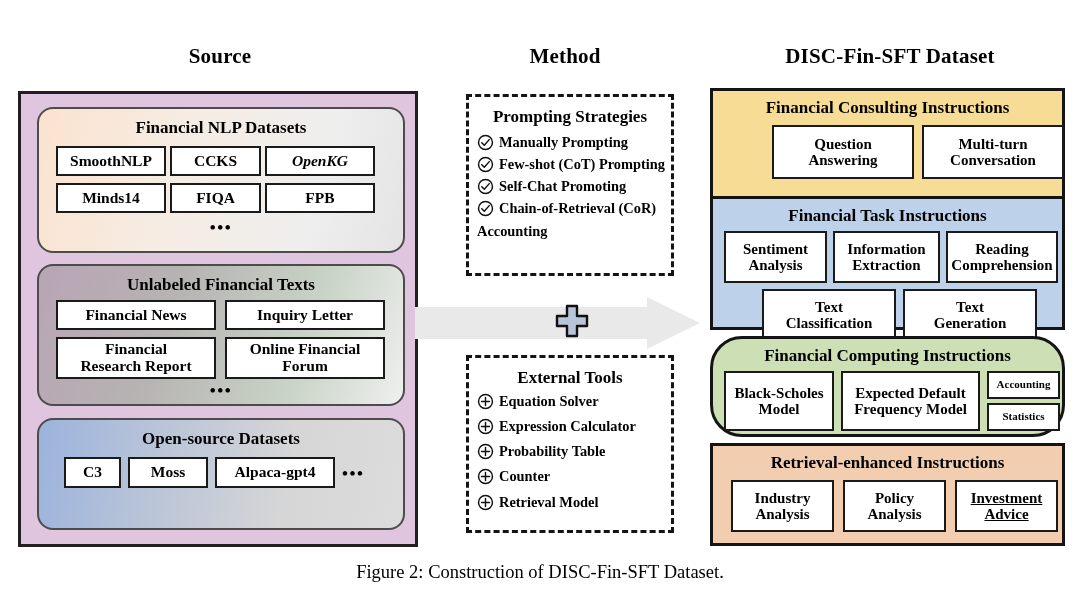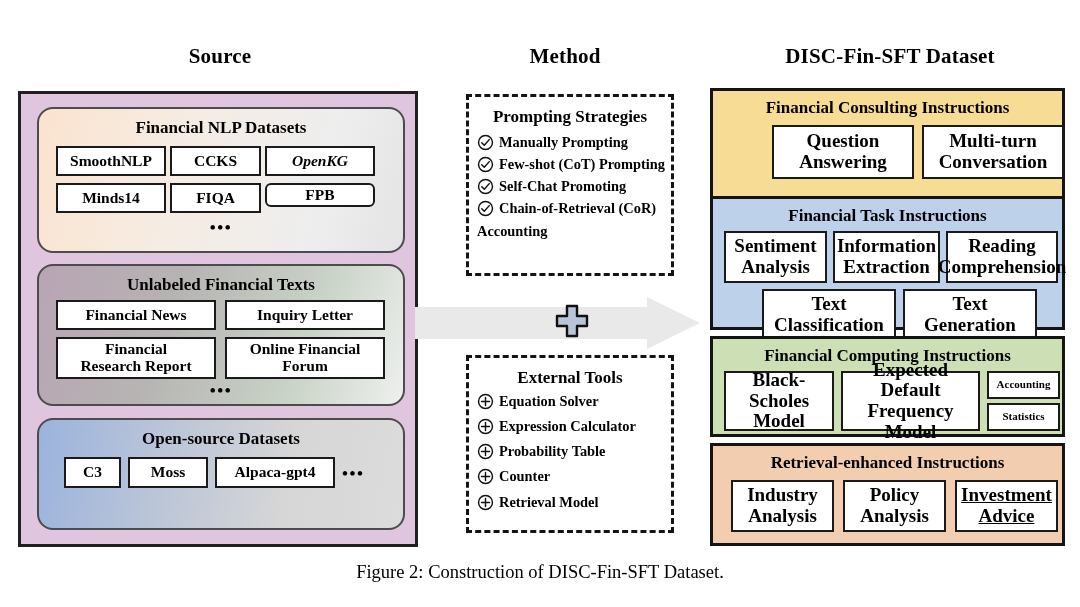--- a/index.html
+++ b/index.html
@@ -97,21 +97,21 @@
     letter-spacing: 1.5px;
     line-height: 1;
   }
 
   
   #chip-smoothnlp { left: 17px;  top: 37px; width: 110px; height: 30px; }
   #chip-ccks      { left: 131px; top: 37px; width: 91px;  height: 30px; }
   #chip-openkg    { left: 226px; top: 37px; width: 110px; height: 30px; font-style: italic; }
   #chip-minds14   { left: 17px;  top: 74px; width: 110px; height: 30px; }
   #chip-fiqa      { left: 131px; top: 74px; width: 91px;  height: 30px; }
-  #chip-fpb       { left: 226px; top: 74px; width: 110px; height: 24px; border-radius: 6px; }
+  #chip-fpb       { left: 226px; top: 74px; width: 110px; height: 30px; }
   #ellipsis-nlp   { left: 0; right: 0; top: 110px; text-align: center; }
 
   
   #chip-news      { left: 17px;  top: 34px; width: 160px; height: 30px; }
   #chip-inquiry   { left: 186px; top: 34px; width: 160px; height: 30px; }
   #chip-research  { left: 17px;  top: 71px; width: 160px; height: 42px; }
   #chip-forum     { left: 186px; top: 71px; width: 160px; height: 42px; }
   #ellipsis-unlab { left: 0; right: 0; top: 116px; text-align: center; }
 
   
@@ -181,21 +181,21 @@
   
   .out-panel {
     position: absolute;
     left: 710px;
     width: 355px;
     border: 3px solid #141414;
     box-sizing: border-box;
   }
   #panel-consulting { top: 88px;  height: 116px; background: #f7dc95; }
   #panel-task       { top: 196px; height: 134px; background: #bdd2ea; }
-  #panel-computing  { top: 336px; height: 101px; background: #ccdfb5; }
+  #panel-computing  { top: 336px; height: 101px; background: #ccdfb5; border-radius: 32px; }
   #panel-retrieval  { top: 443px; height: 103px; background: #f2cdb0; }
 
   .panel-title {
     position: absolute;
     left: 0; right: 0;
     top: 7px;
     text-align: center;
     font-weight: bold;
     font-size: 17px;
     white-space: nowrap;
@@ -217,21 +217,21 @@
   #f-edf     { left: 128px; top: 32px; width: 139px; height: 60px; }
   #f-acct    { left: 274px; top: 32px; width: 73px;  height: 28px; }
   #f-stat    { left: 274px; top: 64px; width: 73px;  height: 28px; }
 
   
   #r-ind     { left: 18px;  top: 34px; width: 103px; height: 52px; }
   #r-pol     { left: 130px; top: 34px; width: 103px; height: 52px; }
   #r-inv     { left: 242px; top: 34px; width: 103px; height: 52px; text-decoration: underline; }
 
   
-  .out-panel .chip { font-size: 19px; }
+  .out-panel .chip { font-size: 15px; }
   #f-acct, #f-stat { font-size: 11px; }
 
   
   #caption {
     position: absolute;
     left: 0; right: 0;
     top: 562px;
     text-align: center;
     font-size: 18.5px;
     font-family: "Liberation Serif", "DejaVu Serif", serif;

